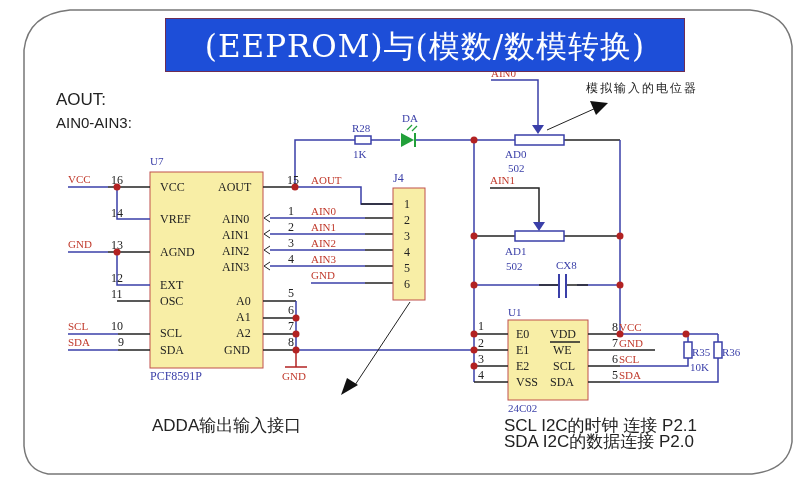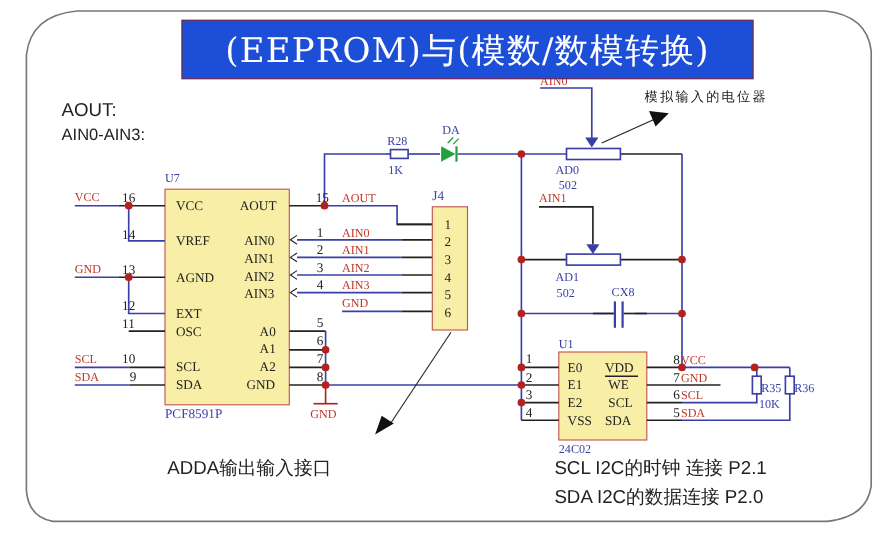--- a/index.html
+++ b/index.html
@@ -288,13 +288,13 @@
   </g>
 </svg>
 
 <div class="title-box">(EEPROM)与(模数/数模转换)</div>
 
 <div class="note" style="left:36px;top:90px;font-size:17px;">AOUT:</div>
 <div class="note" style="left:36px;top:114px;font-size:15px;">AIN0-AIN3:</div>
 <div class="note" style="left:566px;top:80px;font-size:12px;letter-spacing:2px;">模拟输入的电位器</div>
 <div class="note" style="left:132px;top:414px;font-size:17px;">ADDA输出输入接口</div>
 <div class="note" style="left:484px;top:414px;font-size:17px;text-align:center;">SCL I2C的时钟 连接 P2.1</div>
-<div class="note" style="left:484px;top:440px;font-size:17px;">SDA I2C的数据连接  P2.0</div>
+<div class="note" style="left:484px;top:430px;font-size:17px;">SDA I2C的数据连接  P2.0</div>
 
 </body></html>

